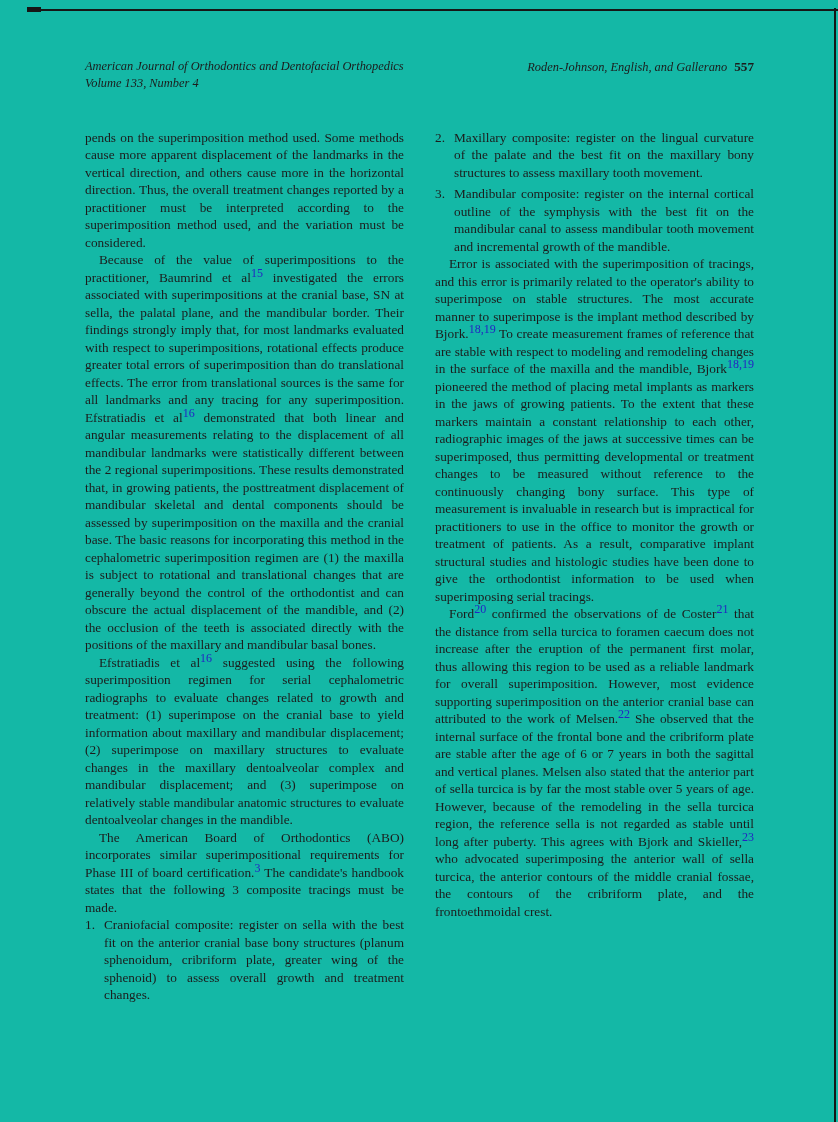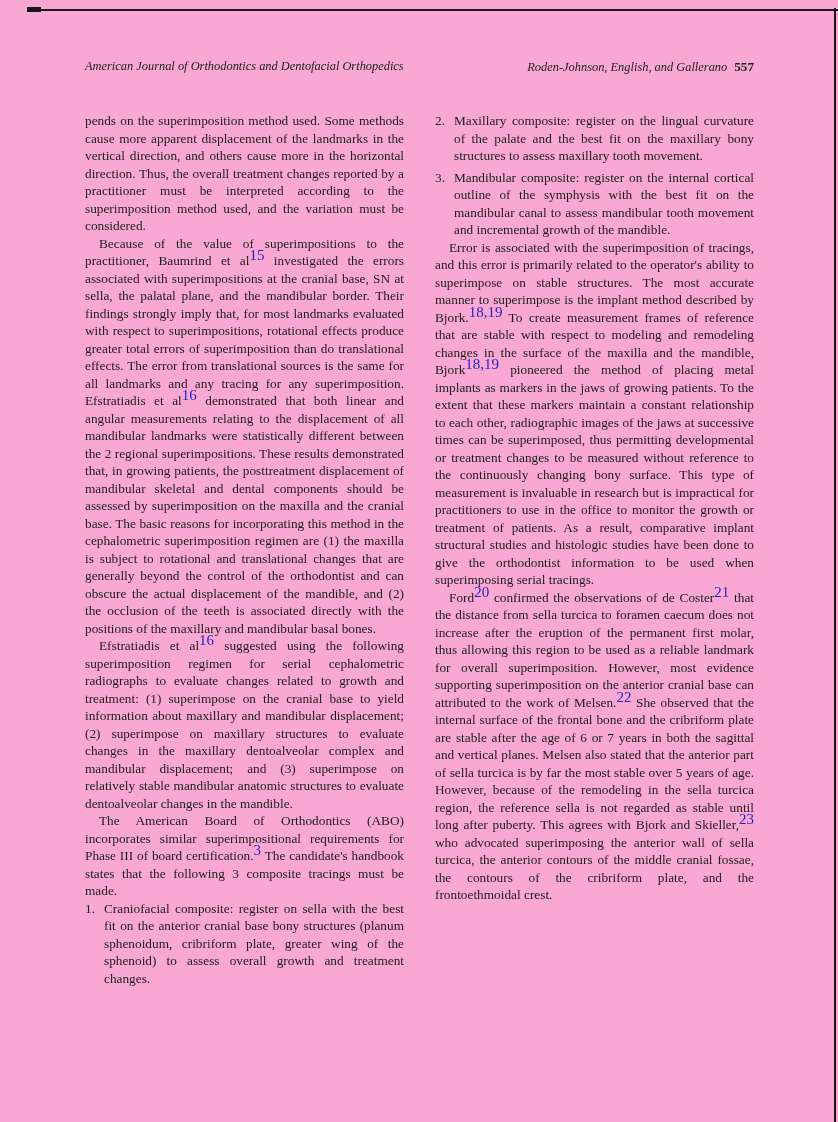--- a/index.html
+++ b/index.html
@@ -1,19 +1,19 @@
 <!DOCTYPE html>
 <html><head>
 <meta charset="utf-8">
 <style>
   * { margin:0; padding:0; box-sizing:border-box; }
   html, body { background:#ffffff; }
   .page {
     width:838px; height:1122px;
-    background:#f9a8d4;
+    background:#14b8a6;
     position:relative; overflow:hidden;
     padding:58px 84px 0 85px;
     font-family:"Liberation Serif", serif;
     color:#1c1c1c;
   }
   .scan-edge-top { position:absolute; top:9px; left:27px; right:0; height:2px; background:#161616; }
   .scan-edge-right { position:absolute; top:8px; right:2px; bottom:0; width:2px; background:#161616; }
   .scan-corner-mark { position:absolute; top:7px; left:27px; width:14px; height:5px; background:#161616; }
   .header { display:flex; justify-content:space-between; align-items:flex-start;
     font-size:12.4px; line-height:1.4; }
@@ -22,33 +22,34 @@
   .pageno { font-style:normal; font-weight:bold; font-size:13.2px; margin-left:7px; }
   .body-cols { margin-top:36px; display:flex; gap:31px;
     text-align:justify; font-size:13.3px; line-height:17.5px; }
   .col { flex:1 1 0; min-width:0; }
   p.p { text-indent:0; }
   p.ind { text-indent:14px; }
   p.li { position:relative; padding-left:19px; }
   .li-num { position:absolute; left:0; top:0; }
   .gap { margin-top:0; }
   .gapsm { margin-top:4px; }
-  sup.cite { color:#2424c4; font-size:15px; line-height:0;font-family:Liberation Serif, serif; }
+  sup.cite { color:#2424c4; font-size:12px; line-height:0;font-family:Liberation Serif, serif; }
 </style>
 </head>
 <body>
 
 <div class="page">
   <div class="scan-edge-top"></div>
   <div class="scan-edge-right"></div>
   <div class="scan-corner-mark"></div>
 
   <div class="header">
     <div class="journal-lines">
       <div>American Journal of Orthodontics and Dentofacial Orthopedics</div>
+      <div>Volume 133, Number 4</div>
     </div>
     <div class="running-right">
       <span>Roden-Johnson, English, and Gallerano</span><span class="pageno">557</span>
     </div>
   </div>
 
   <div class="body-cols">
     <div class="col">
         <p class="p">pends on the superimposition method used. Some methods cause more apparent displacement of the landmarks in the vertical direction, and others cause more in the horizontal direction. Thus, the overall treatment changes reported by a practitioner must be interpreted according to the superimposition method used, and the variation must be considered.</p>
         <p class="ind">Because of the value of superimpositions to the practitioner, Baumrind et al<sup class="cite">15</sup> investigated the errors associated with superimpositions at the cranial base, SN at sella, the palatal plane, and the mandibular border. Their findings strongly imply that, for most landmarks evaluated with respect to superimpositions, rotational effects produce greater total errors of superimposition than do translational effects. The error from translational sources is the same for all landmarks and any tracing for any superimposition. Efstratiadis et al<sup class="cite">16</sup> demonstrated that both linear and angular measurements relating to the displacement of all mandibular landmarks were statistically different between the 2 regional superimpositions. These results demonstrated that, in growing patients, the posttreatment displacement of mandibular skeletal and dental components should be assessed by superimposition on the maxilla and the cranial base. The basic reasons for incorporating this method in the cephalometric superimposition regimen are (1) the maxilla is subject to rotational and translational changes that are generally beyond the control of the orthodontist and can obscure the actual displacement of the mandible, and (2) the occlusion of the teeth is associated directly with the positions of the maxillary and mandibular basal bones.</p>

